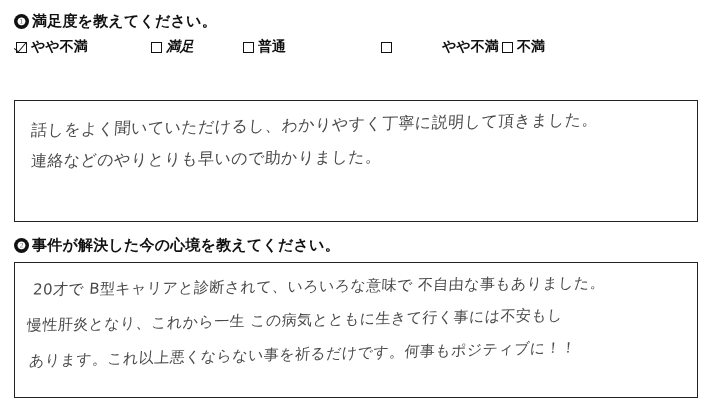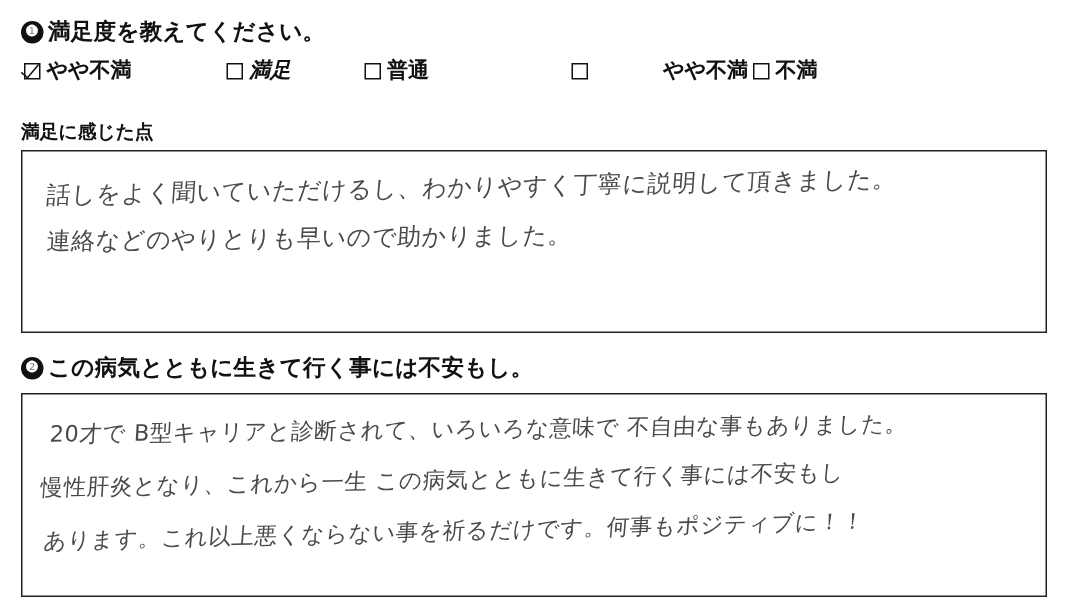--- a/index.html
+++ b/index.html
@@ -172,30 +172,29 @@
     <label class="option opt-3">
       <span class="box"></span>
       <span>やや不満</span>
     </label>
     <label class="option opt-4">
       <span class="box"></span>
       <span>不満</span>
     </label>
   </div>
 
-  <div class="sub-label">満足に感じた点</div>
 
   <div class="answer-box" id="answer-box-1">
     <div class="hand s1" id="hand-1-0">話しをよく聞いていただけるし、わかりやすく丁寧に説明して頂きました。</div>
     <div class="hand s2" id="hand-1-1">連絡などのやりとりも早いので助かりました。</div>
   </div>
 
   <div class="question" id="question-2">
     <span class="q-num">❷</span>
-    <span>この病気とともに生きて行く事には不安もし。</span>
+    <span>事件が解決した今の心境を教えてください。</span>
   </div>
 
   <div class="answer-box" id="answer-box-2">
     <div class="hand s2" id="hand-2-0">20才で B型キャリアと診断されて、いろいろな意味で 不自由な事もありました。</div>
     <div class="hand s1" id="hand-2-1">慢性肝炎となり、これから一生 この病気とともに生きて行く事には不安もし</div>
     <div class="hand s3" id="hand-2-2">あります。これ以上悪くならない事を祈るだけです。何事もポジティブに！！</div>
   </div>
 
 </div>
 

